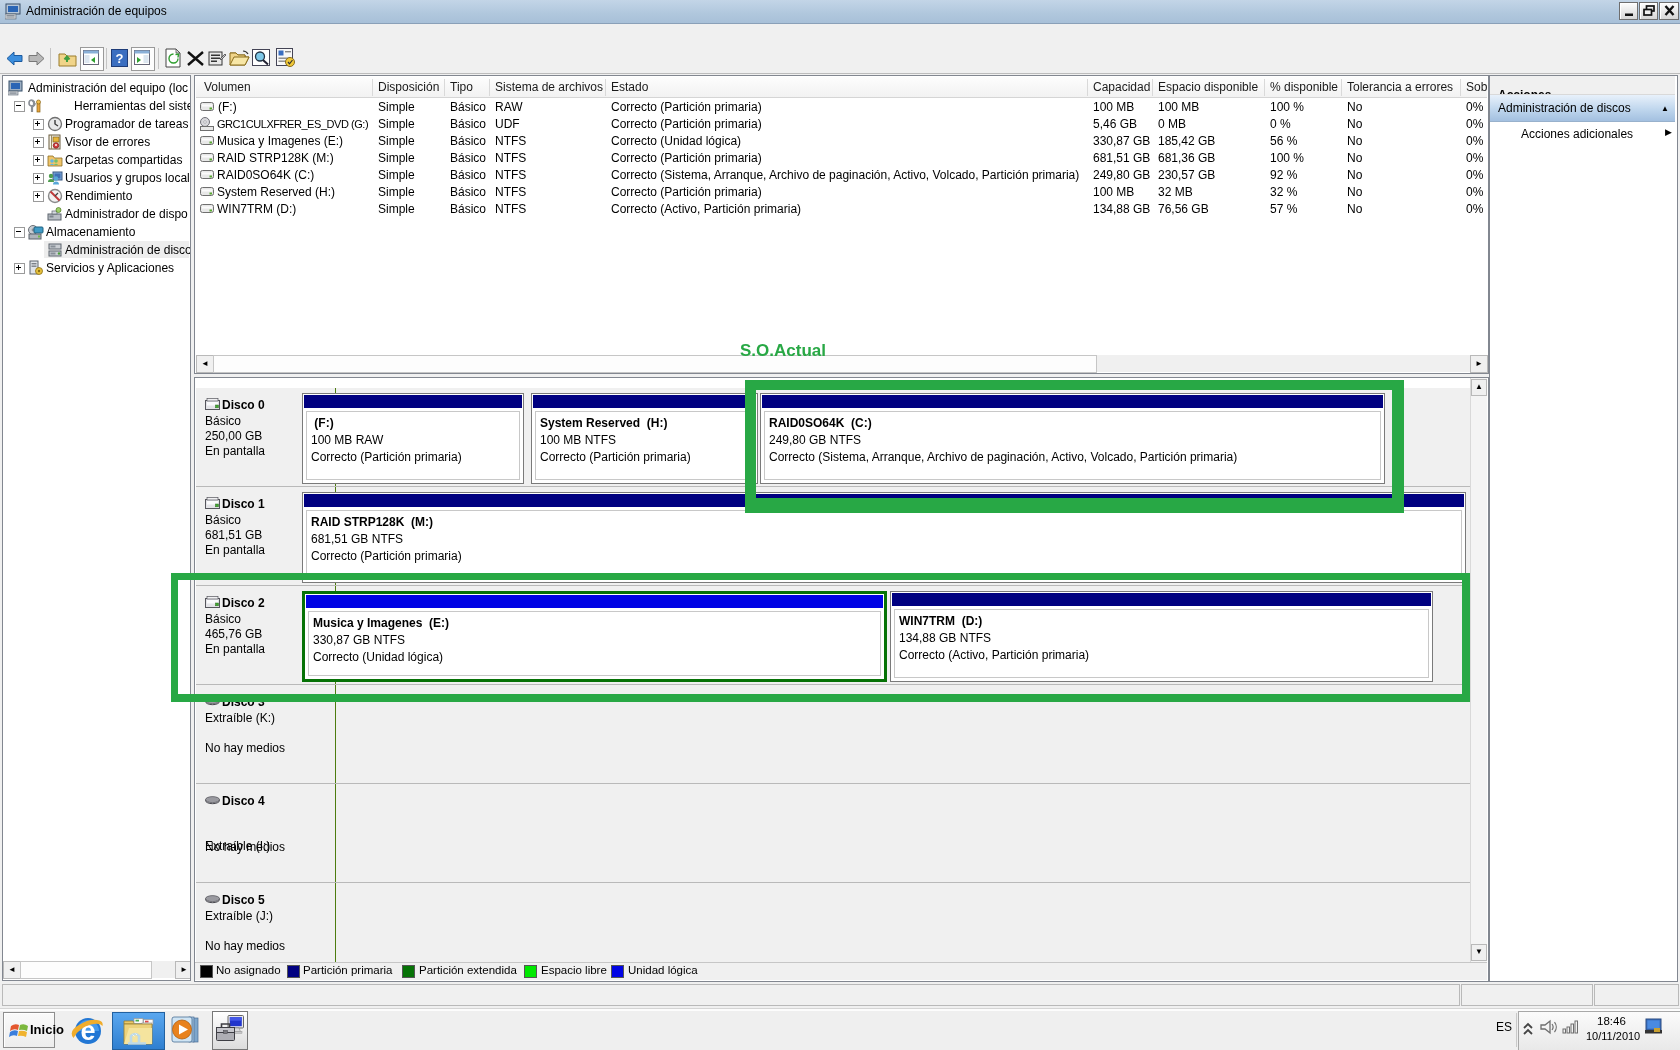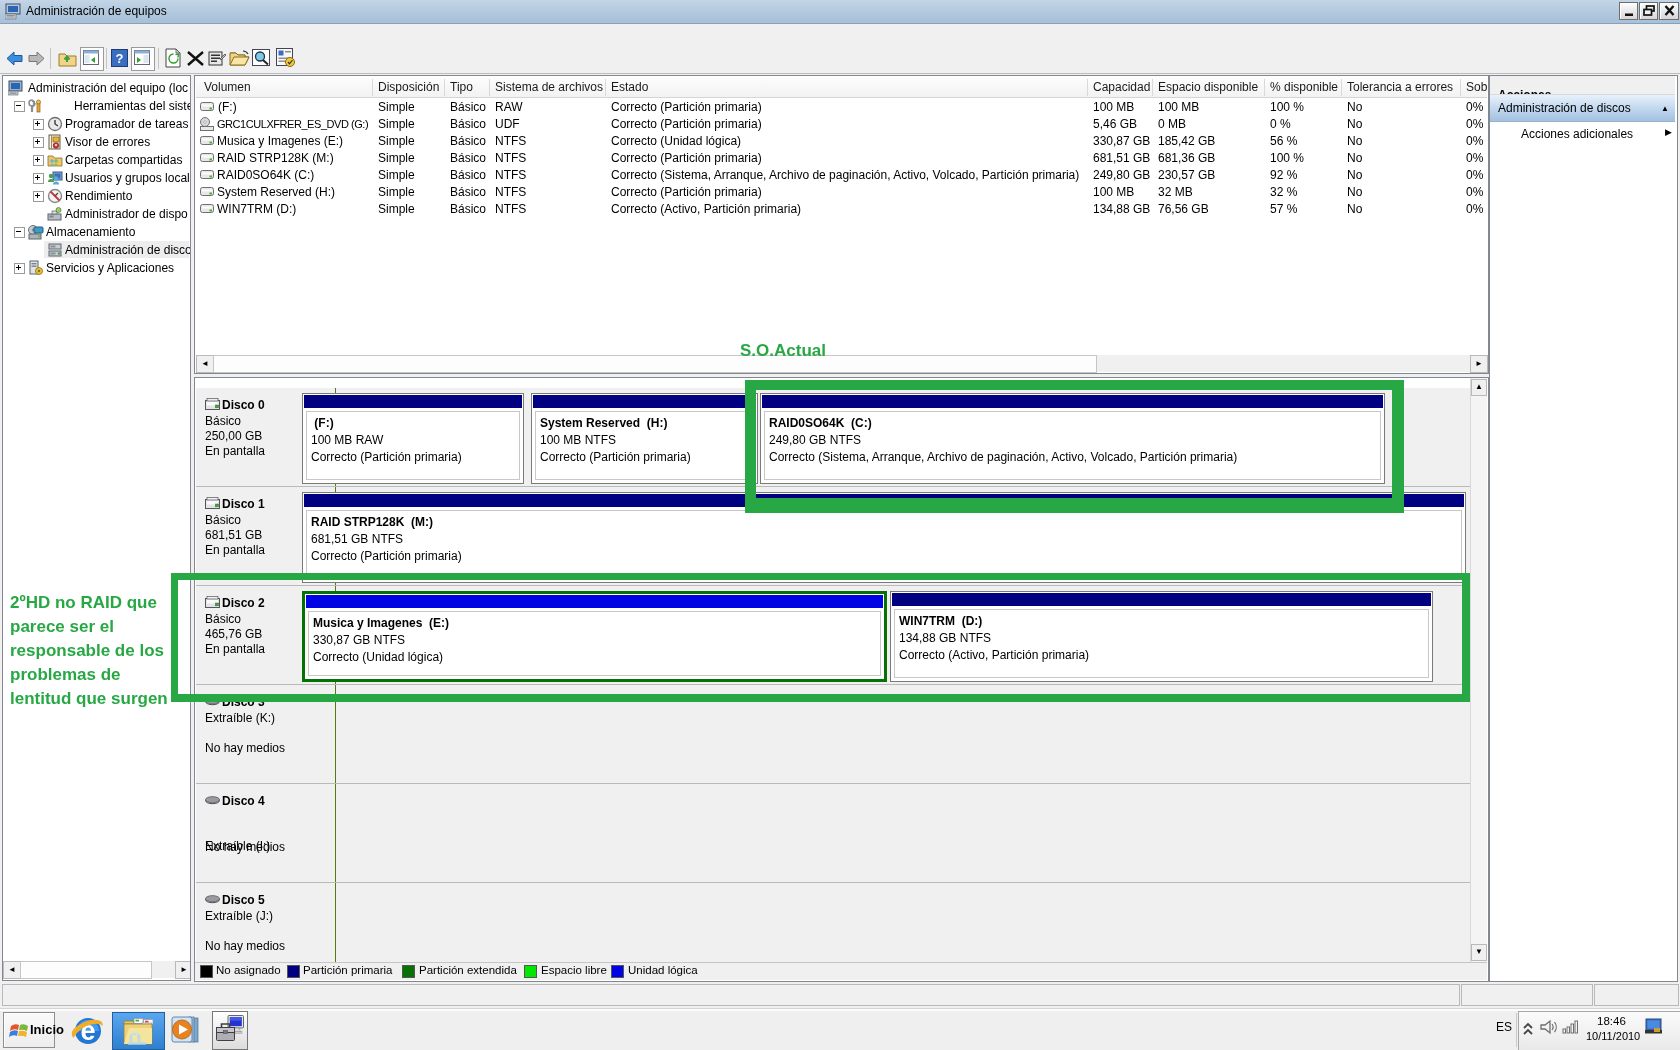--- a/index.html
+++ b/index.html
@@ -679,15 +679,14 @@
         <rect x="1" y="2" width="15" height="11" fill="#3a70c0" stroke="#2a4a80"></rect>
         <rect x="2.5" y="3.5" width="12" height="8" fill="#4a8ae0"></rect>
         <rect x="0" y="13" width="17" height="3.5" fill="#333"></rect>
         <rect x="9" y="11" width="6" height="4" fill="#c8a030"></rect>
       </svg>
   </div>
 
   <div class="abs ann" style="left:745px;top:380px;width:636px;height:108px;border-width:10px 12px 15px 11px;"></div>
   <div class="abs ann" style="left:171px;top:573px;width:1284px;height:114px;border-width:7px 8px 8px 7px;"></div>
   <div class="abs anntext" style="left:740px;top:341px;font-size:17px;">S.O.Actual</div>
-  <div class="abs anntext" style="left:10px;top:591px;font-size:17px;line-height:24px;">2ºHD no RAID que<br>parece ser el<br>responsable de los<br>problemas de<br>lentitud que surgen</div>
 
 </div>
 
 </body></html>

